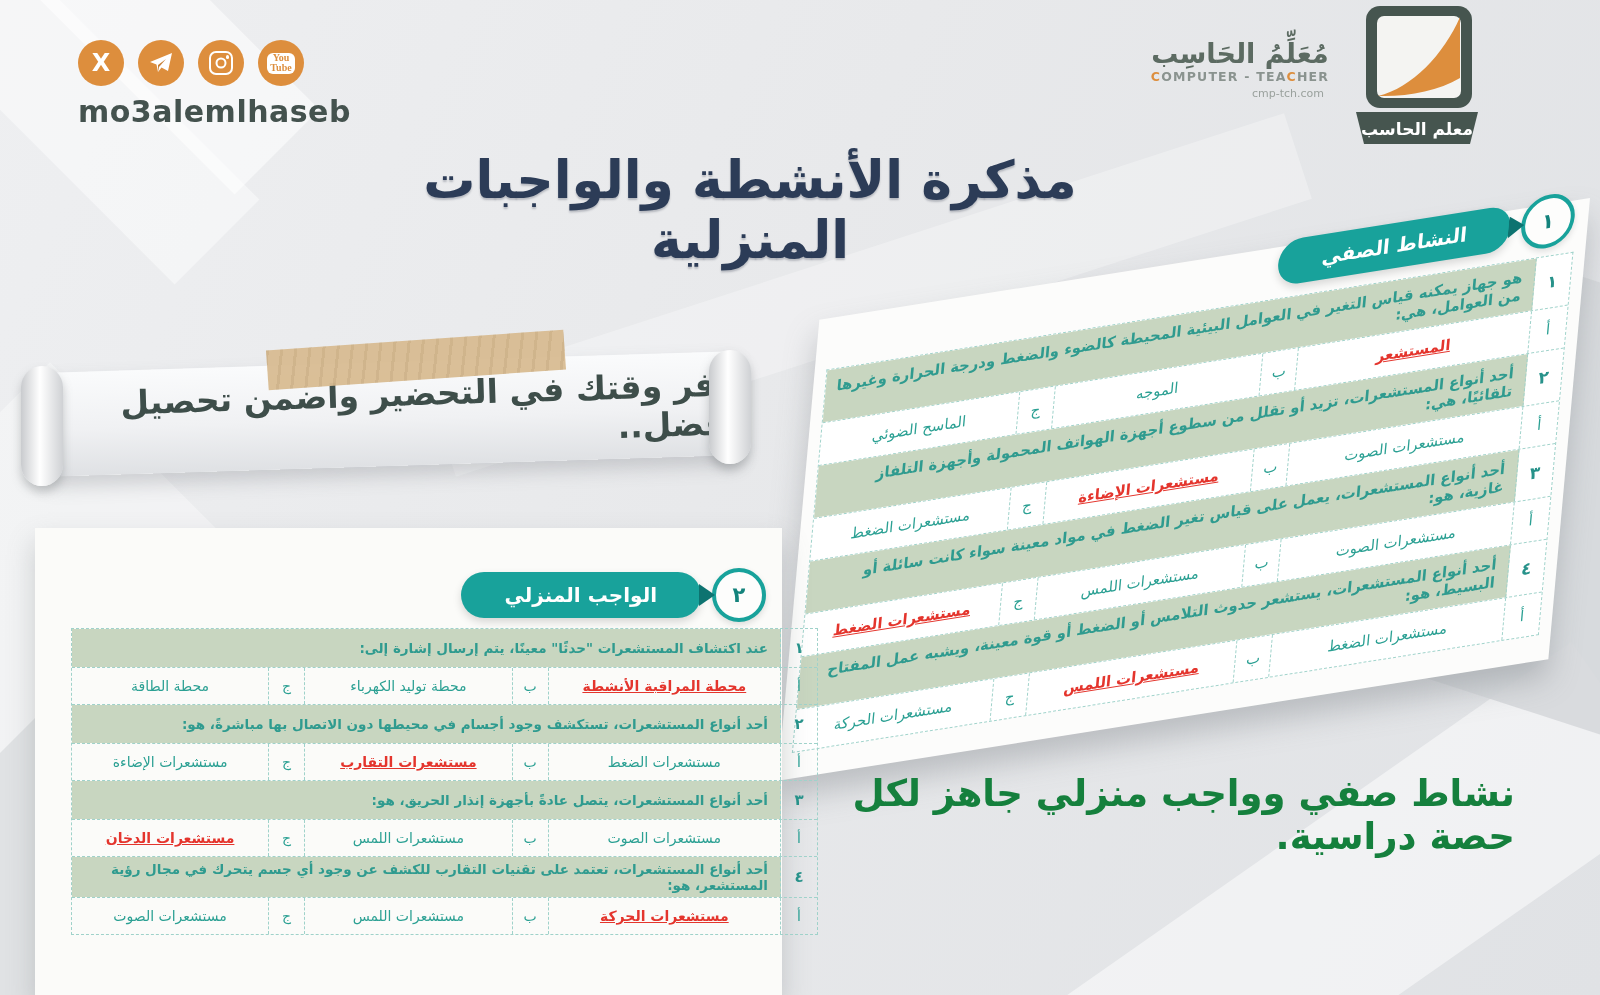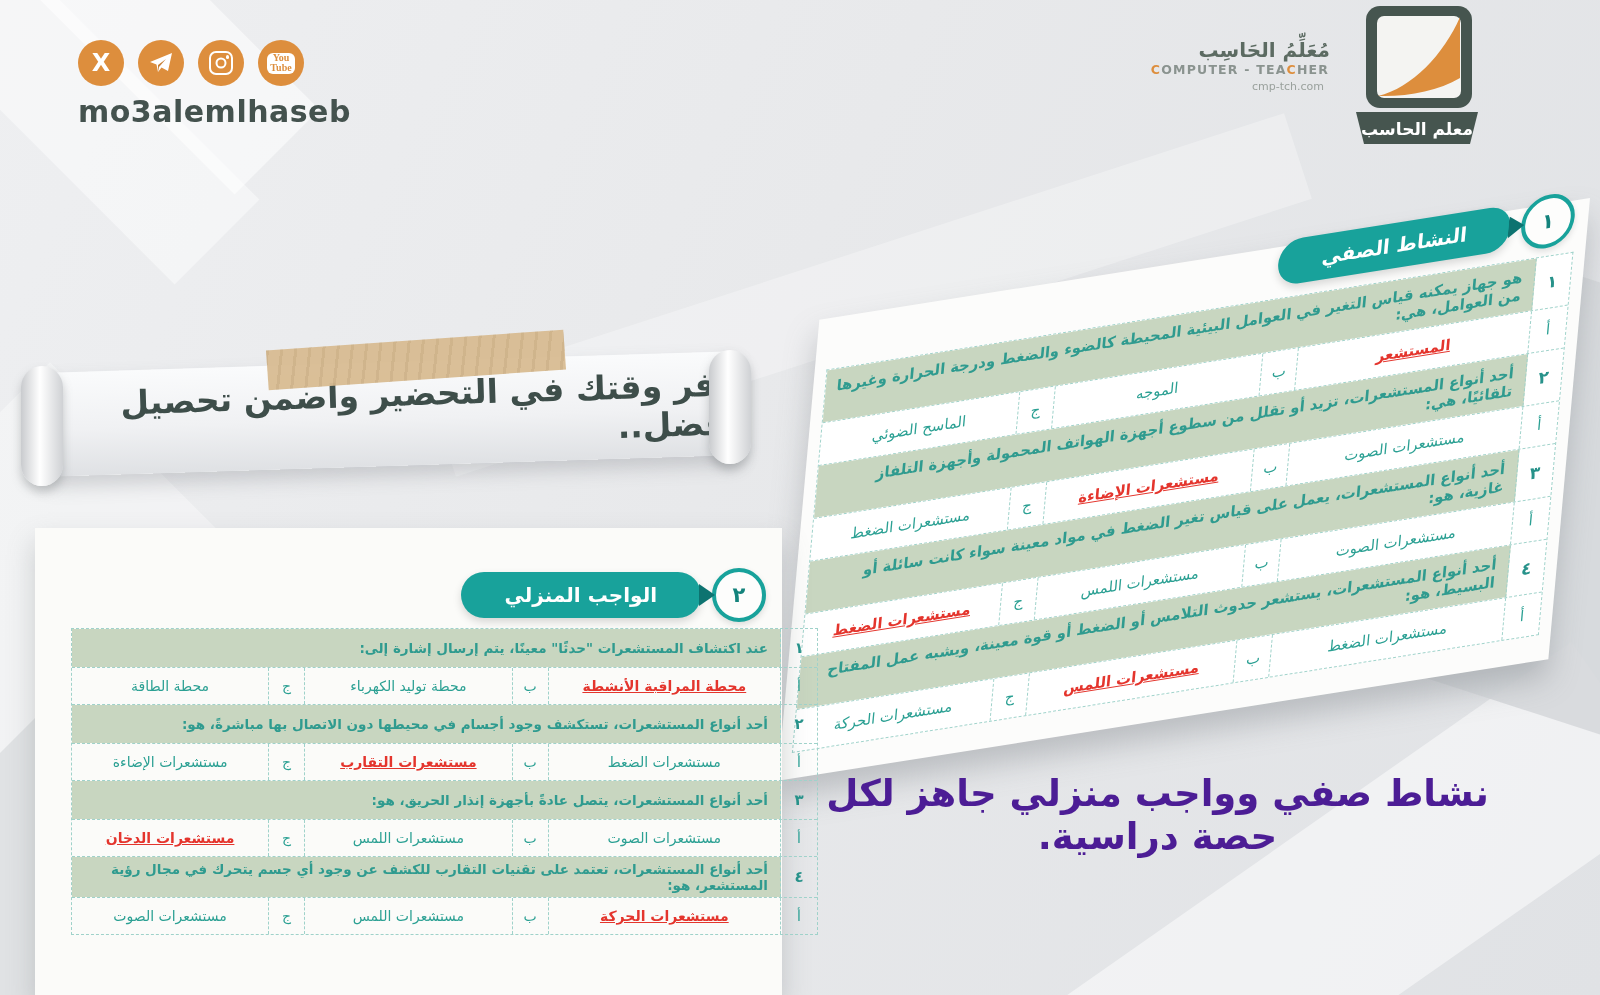--- a/index.html
+++ b/index.html
@@ -30,21 +30,21 @@
   .tg-glyph svg{ display:block; }
   .ig-box{ width:24px; height:24px; border:2.5px solid #fff; border-radius:7px; position:relative; }
   .ig-box .lens{ position:absolute; left:50%; top:50%; width:11px; height:11px; border:2.5px solid #fff; border-radius:50%; transform:translate(-50%,-50%); }
   .ig-box .dot{ position:absolute; right:2px; top:2px; width:3.5px; height:3.5px; background:#fff; border-radius:50%; }
   .yt-box{ width:28px; height:21px; background:#fff; border-radius:6px; display:flex; flex-direction:column; align-items:center; justify-content:center; line-height:1; }
   .yt-box span{ color:#dd8e3d; font-size:10px; font-weight:bold;font-family:Liberation Serif, serif; }
   .handle{ margin-top:8px; font-size:30px; font-weight:bold; color:#44524e; letter-spacing:.5px; }
 
   
   .brand-text{ position:absolute; left:1150px; top:38px; width:180px; z-index:6; text-align:center; }
-  .brand-ar{ font-size:20px; font-weight:bold; color:#5c6b62; direction:rtl;text-align:right; }
+  .brand-ar{ font-size:27px; font-weight:bold; color:#5c6b62; direction:rtl; }
   .brand-en{ font-size:12.5px; letter-spacing:1.2px; color:#8a938f; font-weight:bold; white-space:nowrap; }
   .brand-en .oc{ color:#dd8e3d; }
   .brand-site{ margin-top:3px; font-size:11px; color:#9aa19d; text-align:right; padding-right:6px; }
   .brand-mark{ position:absolute; left:1352px; top:4px; z-index:6; }
 
   
   .main-title{ position:absolute; left:320px; top:150px; width:860px; z-index:6;
     direction:rtl; text-align:center; font-size:52px; font-weight:bold; color:#2c3c57;
     text-shadow:0 2px 2px rgba(30,40,60,.25); }
 
@@ -104,21 +104,21 @@
   .homework-card{ position:absolute; left:35px; top:528px; width:747px; height:467px; z-index:5;
     background:#fbfbf9; box-shadow:0 14px 26px rgba(110,115,120,.3); }
   .homework-card .badge{ position:absolute; right:16px; top:40px; }
   .homework-card .qtable{ position:absolute; left:36px; right:32px; top:100px; background:transparent; }
   .homework-card .qtext{ font-size:13.5px; min-height:38px; }
   .homework-card .num{ font-size:15px; }
   .homework-card .arow .cell{ min-height:36px; font-size:14px; }
 
   
   .tagline{ position:absolute; left:800px; top:772px; width:715px; z-index:6;
-    direction:rtl; text-align:center; font-size:37px; font-weight:bold; color:#4c1d95; }
+    direction:rtl; font-size:37px; font-weight:bold; color:#15803d; }
 </style>
 </head>
 <body>
 
 <div class="stage">
 
   <div class="deco deco-1"></div>
   <div class="deco deco-2"></div>
   <div class="deco deco-3"></div>
   <div class="deco deco-4"></div>
@@ -164,20 +164,21 @@
   <div class="brand-mark">
     <svg width="132" height="148" viewBox="0 0 132 148">
       <rect x="14" y="2" width="106" height="102" rx="14" fill="#46554f"></rect>
       <rect x="25" y="12" width="84" height="82" rx="7" fill="#f4f4f2"></rect>
       <path d="M26 92 C 60 84, 92 50, 108 13 L 108 74 C 86 87, 55 93, 26 92 Z" fill="#dd8e3d"></path>
       <polygon points="4,108 126,108 118,140 12,140" fill="#46554f"></polygon>
       <text x="65" y="131" text-anchor="middle" font-size="17" font-weight="bold" fill="#ffffff" font-family="DejaVu Sans, sans-serif">معلم الحاسب</text>
     </svg>
   </div>
 
+  <div class="main-title">مذكرة الأنشطة والواجبات المنزلية</div>
 
   <div class="banner">
     <div class="banner-body">
       <div class="banner-text">وفر وقتك في التحضير واضمن تحصيل أفضل..</div>
     </div>
     <div class="roll roll-left"></div>
     <div class="roll roll-right"></div>
     <div class="tape"></div>
   </div>
 

